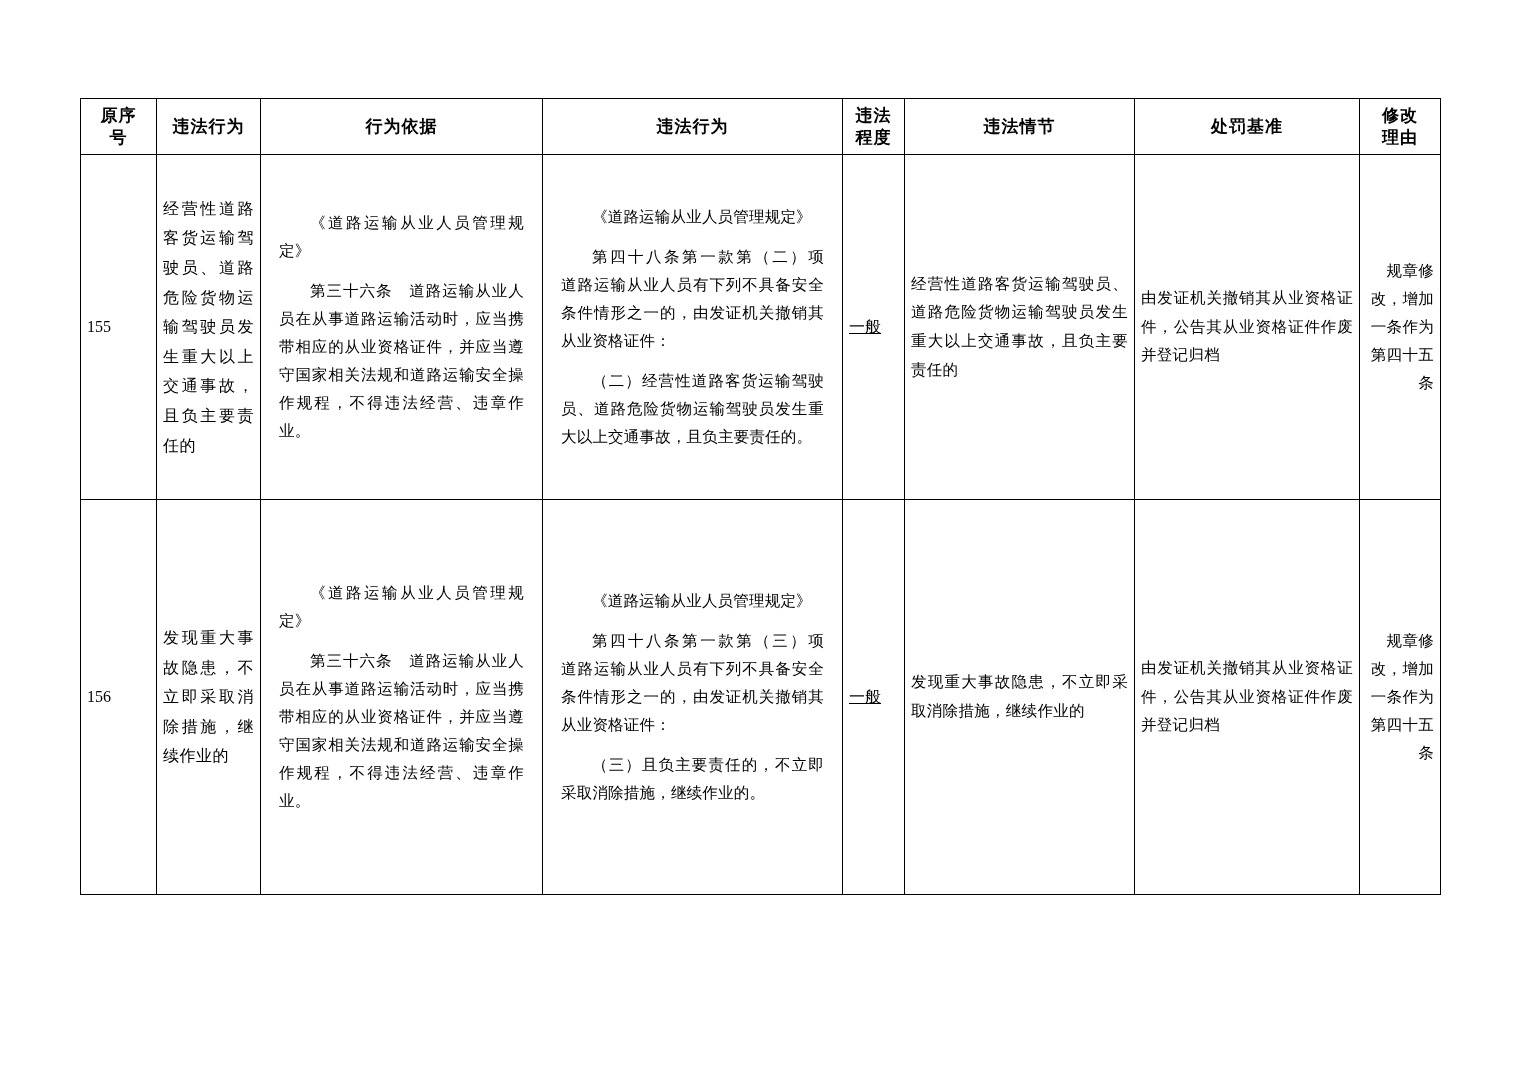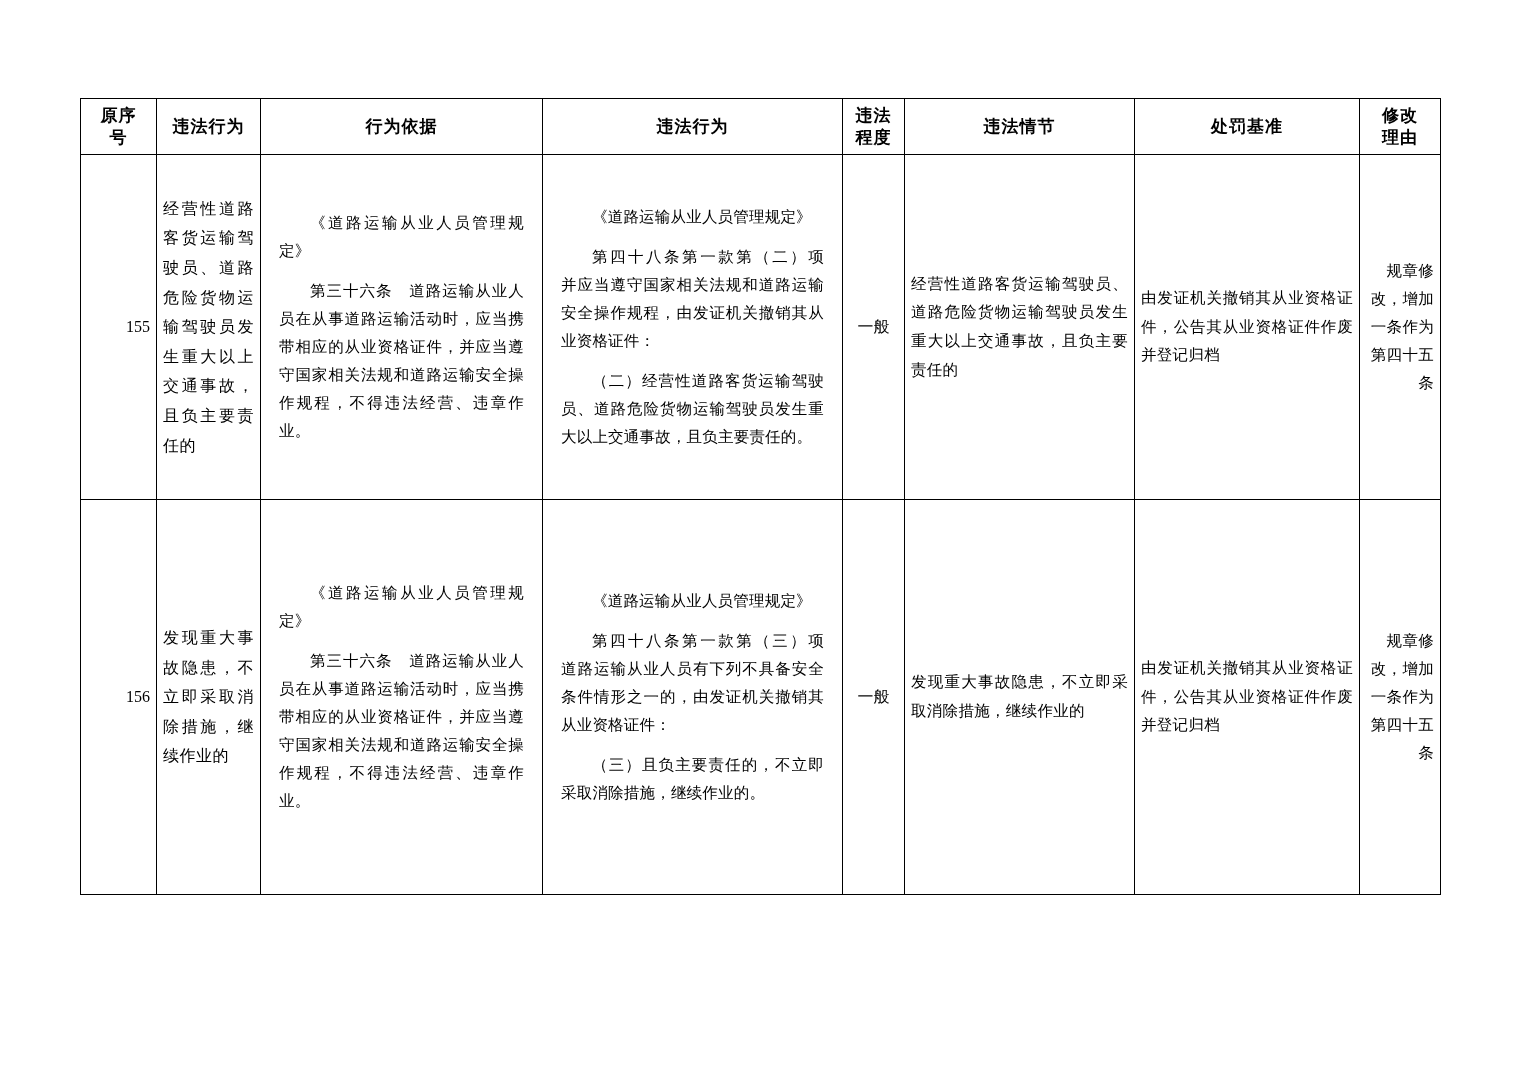--- a/index.html
+++ b/index.html
@@ -44,40 +44,41 @@
   col.c-no      { width: 76px; }
   col.c-act     { width: 104px; }
   col.c-actbasis{ width: 282px; }
   col.c-punbasis{ width: 300px; }
   col.c-degree  { width: 62px; }
   col.c-circ    { width: 230px; }
   col.c-std     { width: 225px; }
   col.c-reason  { width: 81px; }
 
   td.cell-no {
-    text-align: right;
+    text-align: left;
     font-size: 16px;
   }
   td.cell-act {
     font-size: 16px;
     line-height: 1.85;
     letter-spacing: 0.5px;
     text-align: justify;
     text-justify: inter-ideograph;
   }
   td.cell-para {
     font-size: 15.5px;
     line-height: 1.8;
     letter-spacing: 0.2px;
     text-align: justify;
     text-justify: inter-ideograph;
   }
   td.cell-degree {
-    text-align: center;
+    text-align: left;
     font-size: 16px;
+    text-decoration: underline;
   }
   td.cell-circ {
     font-size: 15.5px;
     line-height: 1.85;
     letter-spacing: 0.3px;
     text-align: justify;
     text-justify: inter-ideograph;
   }
   td.cell-std {
     font-size: 15.5px;
@@ -132,21 +133,21 @@
     <tbody>
       <tr class="row-1">
         <td class="cell-no">155</td>
         <td class="cell-act">经营性道路客货运输驾驶员、道路危险货物运输驾驶员发生重大以上交通事故，且负主要责任的</td>
         <td class="cell-para">
           <p class="p indent">《道路运输从业人员管理规定》</p>
           <p class="p indent">第三十六条　道路运输从业人员在从事道路运输活动时，应当携带相应的从业资格证件，并应当遵守国家相关法规和道路运输安全操作规程，不得违法经营、违章作业。</p>
         </td>
         <td class="cell-para">
           <p class="p indent">《道路运输从业人员管理规定》</p>
-          <p class="p indent">第四十八条第一款第（二）项　并应当遵守国家相关法规和道路运输安全操作规程，由发证机关撤销其从业资格证件：</p>
+          <p class="p indent">第四十八条第一款第（二）项　道路运输从业人员有下列不具备安全条件情形之一的，由发证机关撤销其从业资格证件：</p>
           <p class="p indent">（二）经营性道路客货运输驾驶员、道路危险货物运输驾驶员发生重大以上交通事故，且负主要责任的。</p>
         </td>
         <td class="cell-degree">一般</td>
         <td class="cell-circ">经营性道路客货运输驾驶员、道路危险货物运输驾驶员发生重大以上交通事故，且负主要责任的</td>
         <td class="cell-std">由发证机关撤销其从业资格证件，公告其从业资格证件作废并登记归档</td>
         <td class="cell-reason">规章修改，增加一条作为第四十五条</td>
       </tr>
       <tr class="row-2">
         <td class="cell-no">156</td>
         <td class="cell-act">发现重大事故隐患，不立即采取消除措施，继续作业的</td>

